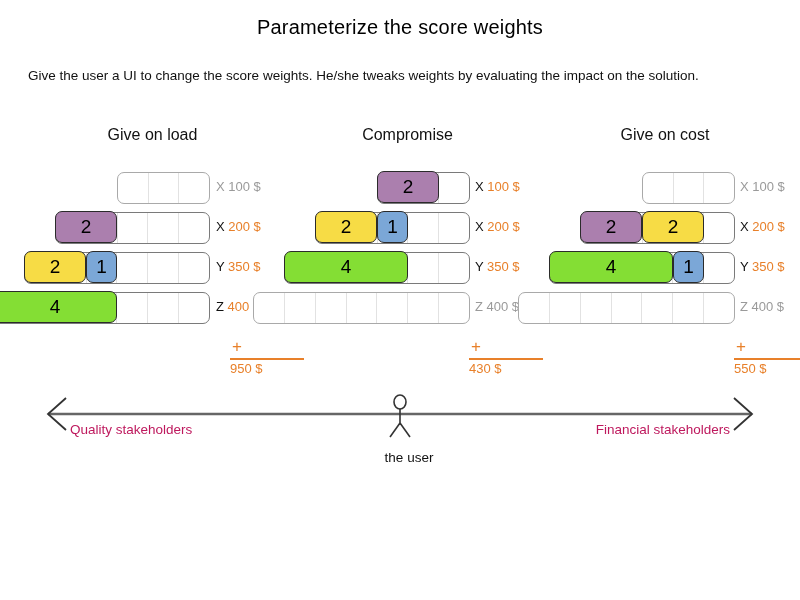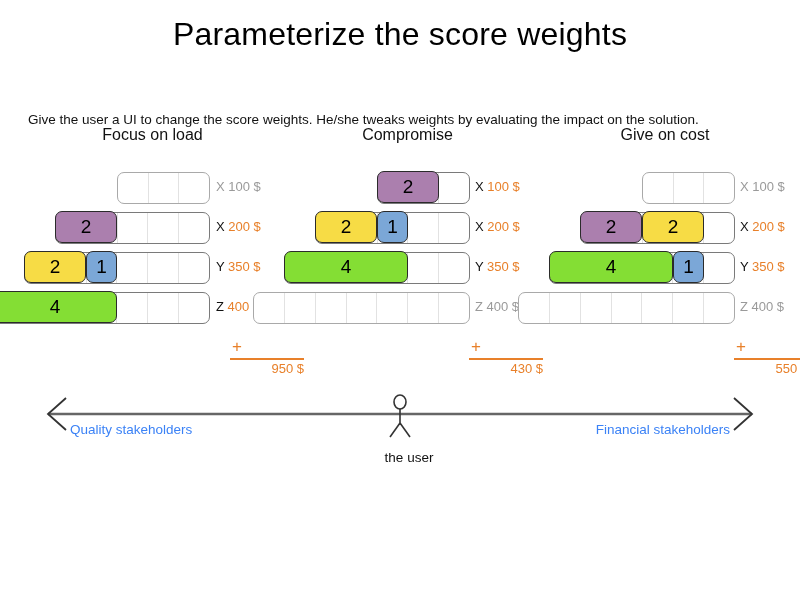--- a/index.html
+++ b/index.html
@@ -9,26 +9,26 @@
     font-family:"Liberation Sans", sans-serif;
     color:#1a1a1a;
     overflow:hidden;
     position:relative;
   }
   #slide{position:relative;width:800px;height:600px;}
 
   
   .title{
     position:absolute;left:0;top:16px;width:800px;
-    text-align:center;font-size:32px;font-weight:400;color:#000;
+    text-align:center;font-size:20px;font-weight:400;color:#000;
     letter-spacing:.2px;
   }
   .subtitle{
     position:absolute;left:28px;top:68px;width:760px;
-    font-size:13.5px;font-weight:400;color:#111;margin-top:44px;
+    font-size:13.5px;font-weight:400;color:#111;
   }
 
   
   .col{position:absolute;top:126px;}
   .col-title{
     position:absolute;top:0;width:100%;text-align:center;
     font-size:16px;color:#111;
   }
 
   .rows{position:absolute;top:46px;left:0;width:100%;}
@@ -78,47 +78,47 @@
   .total .plus{
     position:absolute;left:0;top:0;
     font-size:17px;color:#E8802A;line-height:14px;
   }
   .total .rule{
     position:absolute;left:-2px;top:18px;width:74px;height:2px;
     background:#E8802A;
   }
   .total .value{
     position:absolute;left:-2px;top:21px;width:74px;
-    text-align:right;font-size:13px;color:#E8802A;white-space:nowrap;
+    font-size:13px;color:#E8802A;white-space:nowrap;
   }
 
   
   .axis-wrap{position:absolute;left:0;top:392px;width:800px;height:120px;}
   .axis-svg{position:absolute;left:0;top:0;}
   .axis-label{
-    position:absolute;top:30px;font-size:13.5px;color:#3b82f6;white-space:nowrap;
+    position:absolute;top:30px;font-size:13.5px;color:#be185d;white-space:nowrap;
   }
   .axis-label.left{left:70px;}
   .axis-label.right{right:70px;}
   .user-cap{
     position:absolute;top:56px;left:0;width:800px;text-align:center;
     font-size:13.5px;color:#111;line-height:19px;padding-left:9px;
   }
 </style>
 </head>
 <body>
 
 <div id="slide">
 
   <div class="title">Parameterize the score weights</div>
   <div class="subtitle">Give the user a UI to change the score weights. He/she tweaks weights by evaluating the impact on the solution.</div>
 
   <div id="columns">
       <div class="col" style="left: 20px; width: 265px;">
-        <div class="col-title">Focus on load</div>
+        <div class="col-title">Give on load</div>
         <div class="rows">
           <div class="row" style="top: 0px; left: 0px; width: 265px;">
             <div class="track empty" style="left: 97px; width: 93px;">
               <div class="slot"></div>
               <div class="slot"></div>
               <div class="slot"></div>
             </div>
             <div class="rowlabel dim" style="left: 196px;"><span class="letter">X </span><span class="cost">100 $</span></div>
           </div>
           <div class="row" style="top: 40px; left: 0px; width: 265px;">

